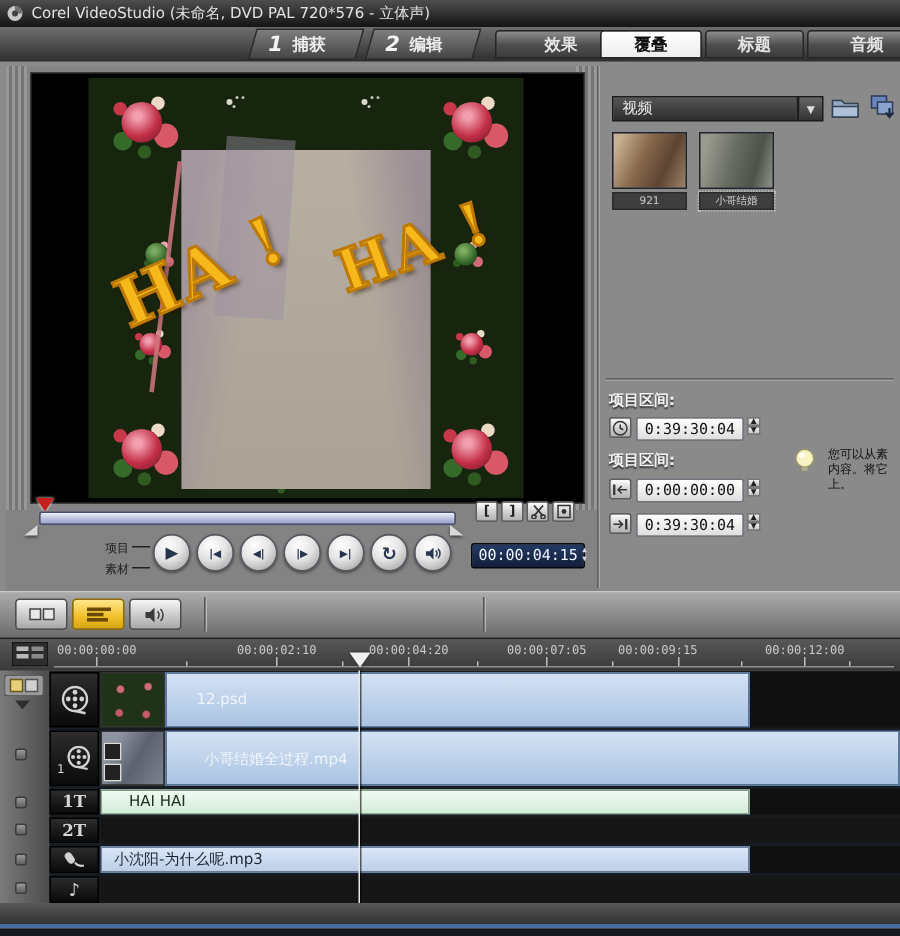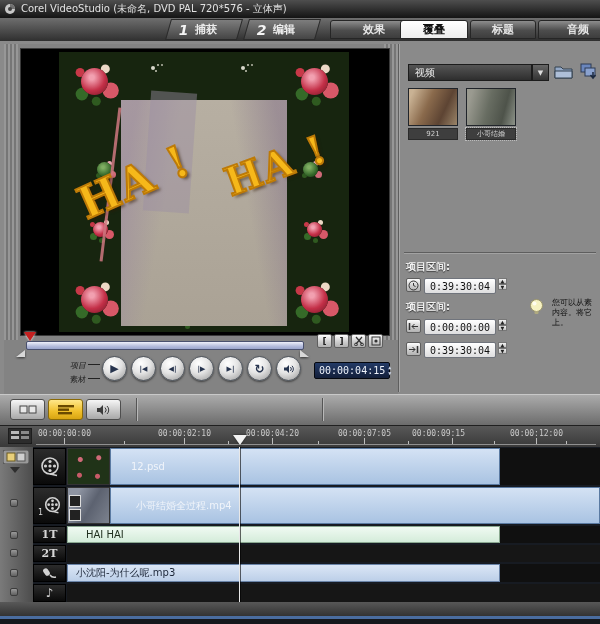--- a/index.html
+++ b/index.html
@@ -221,21 +221,21 @@
   </div>
   <div class="sq-btn" style="left:364px;top:290px;">
     <span>
       <svg width="10" height="10" viewBox="0 0 10 10">
           <rect x="1" y="1" width="8" height="8" fill="none" stroke="#333"></rect>
           <circle cx="5" cy="5" r="1.6" fill="#333"></circle>
         </svg>
     </span>
   </div>
 
-  <span class="mode-label" style="left:66px;top:316px;font-style:italic;">项目</span>
+  <span class="mode-label" style="left:66px;top:316px;">项目</span>
   <div class="mode-dash" style="left:84px;top:320px;"></div>
   <span class="mode-label" style="left:66px;top:330px;">素材</span>
   <div class="mode-dash" style="left:84px;top:334px;"></div>
 
   <div class="pbtn play" style="left:98px;top:312px;">
       <span>▶</span>
     </div>
   <div class="pbtn" style="left:127px;top:312px;">
       <span>|◀</span>
     </div>

